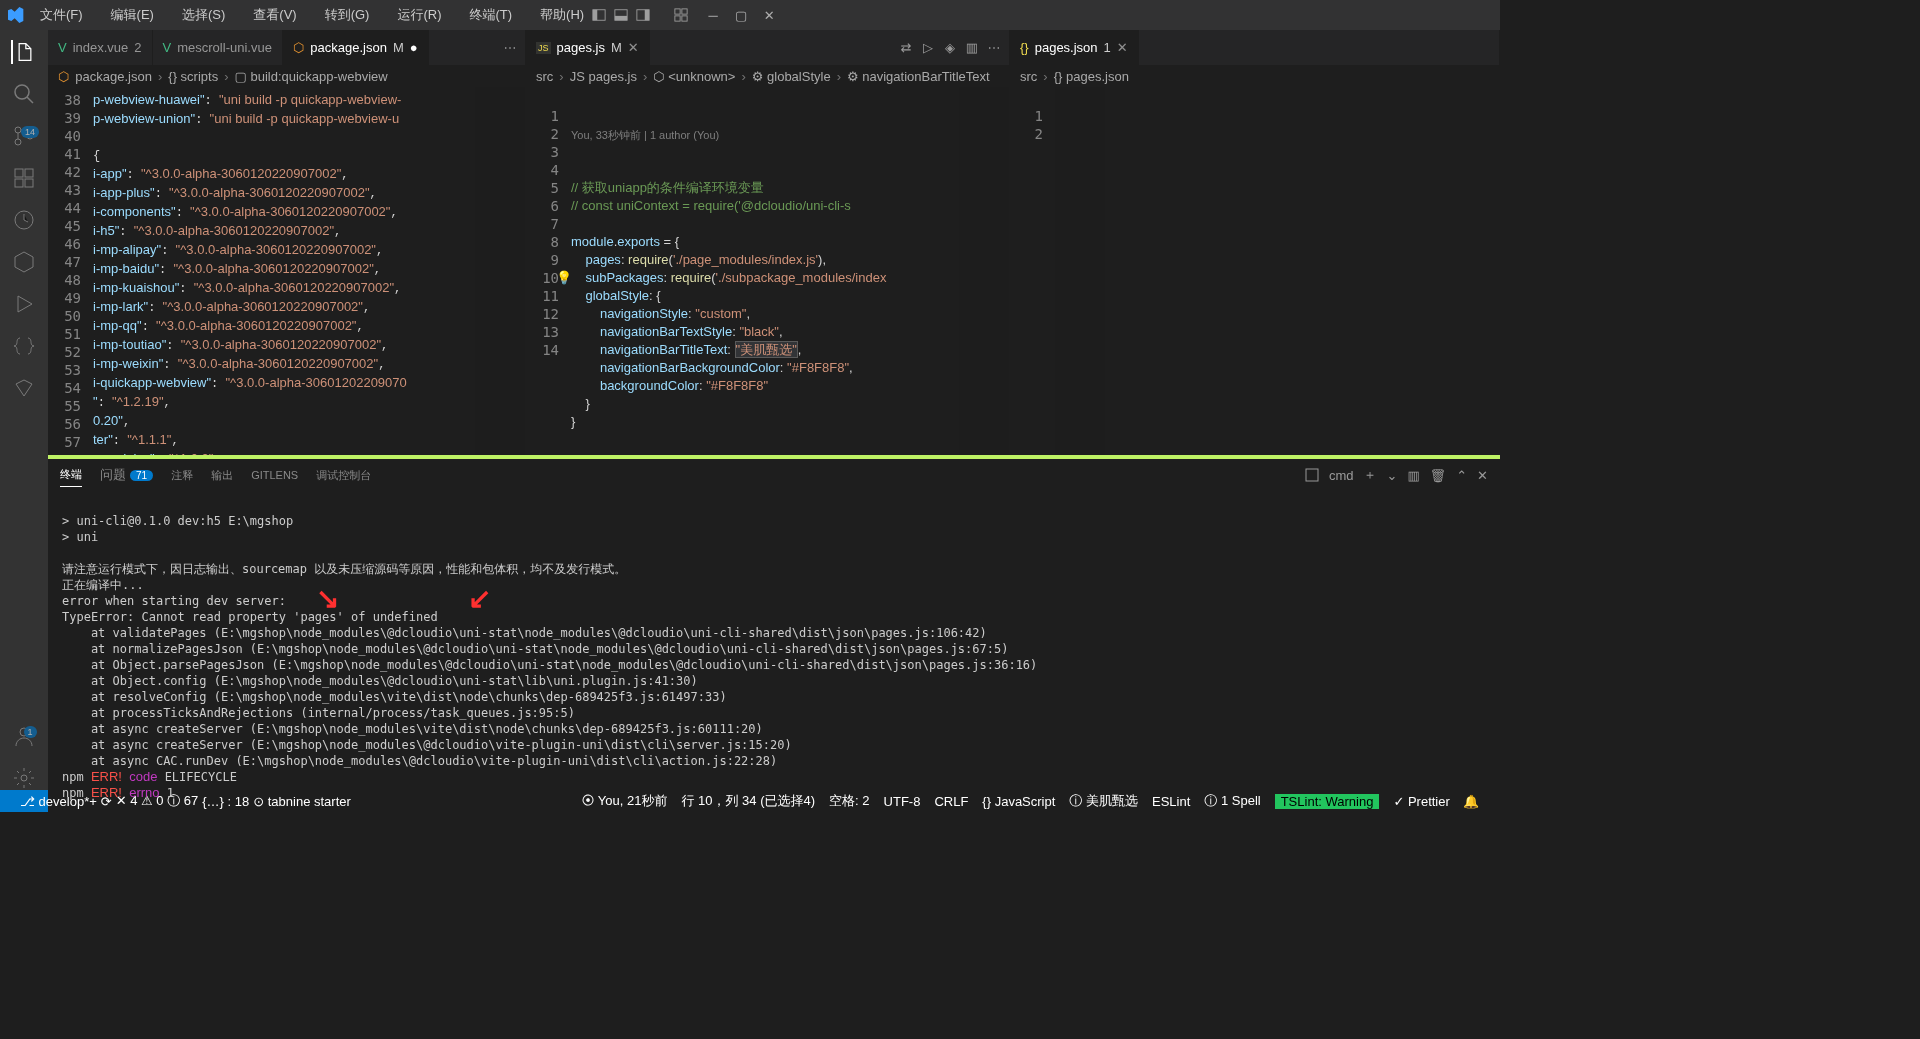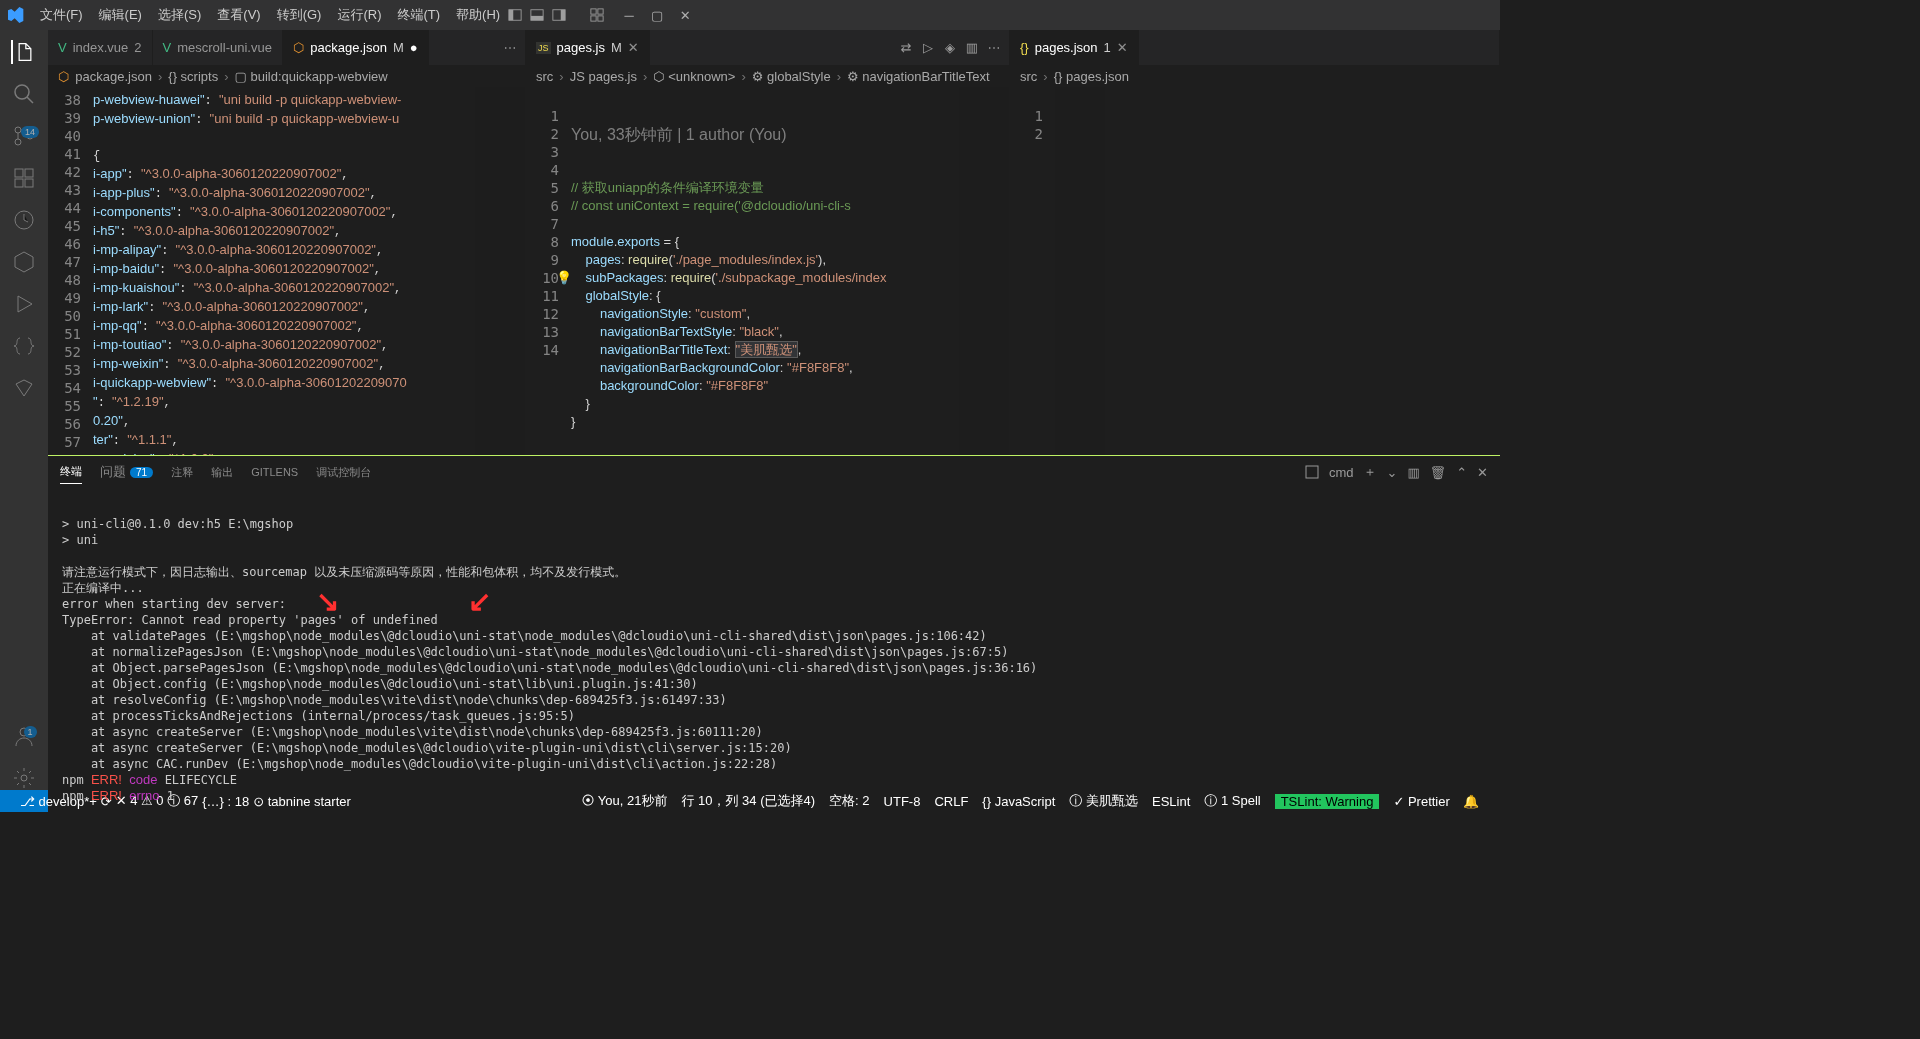--- a/index.html
+++ b/index.html
@@ -1,19 +1,19 @@
 <!DOCTYPE html>
 <html><head>
 <meta charset="utf-8">
 <style>
 * { margin: 0; padding: 0; box-sizing: border-box; font-family: 'Segoe UI', 'Microsoft YaHei', sans-serif; font-size: 13px; }
 body { background: #1e1e1e; color: #cccccc; overflow: hidden; width: 1500px; height: 812px; }
 .titlebar { height: 30px; background: #323233; display: flex; align-items: center; padding: 0 8px; }
 .titlebar-logo { width: 16px; height: 16px; margin-right: 8px; }
-.menubar { display: flex; gap: 0; }
+.menubar { display: flex; gap: 12px; }
 .menu-item { padding: 4px 8px; color: #cccccc; cursor: pointer; }
 .title-center { flex: 1; text-align: center; color: #cccccc; font-size: 12px; }
 .title-controls { display: flex; gap: 8px; align-items: center; }
 .title-controls .layout-icon { width: 14px; height: 14px; opacity: 0.7; }
 .win-controls { display: flex; gap: 14px; margin-left: 18px; }
 .win-controls span { width: 14px; height: 14px; opacity: 0.8; display: flex; align-items: center; justify-content: center; }
 .body-row { display: flex; height: calc(100% - 52px); }
 .activitybar { width: 48px; background: #333333; display: flex; flex-direction: column; align-items: center; padding-top: 10px; gap: 18px; }
 .activitybar .act-icon { width: 24px; height: 24px; opacity: 0.6; cursor: pointer; display:flex; align-items:center; justify-content:center; }
 .activitybar .act-icon.active { opacity: 1; border-left: 2px solid #fff; margin-left: -2px; padding-left: 2px; }
@@ -29,24 +29,24 @@
 .tab .close { opacity: 0.5; }
 .tab .mod { color: #cccccc; }
 .tab-actions { margin-left: auto; display: flex; gap: 8px; padding: 0 8px; align-items: center; }
 .tab-actions span { opacity: 0.7; width:14px; height:14px; display:flex; align-items:center; justify-content:center;}
 .breadcrumb { background: #1e1e1e; height: 22px; display: flex; align-items: center; gap: 6px; padding: 0 10px; color: #a9a9a9; font-size: 12px; white-space: nowrap; overflow: hidden; }
 .breadcrumb .sep { opacity: 0.6; }
 .editor-body { flex: 1; background: #1e1e1e; display: flex; position: relative; overflow: hidden; }
 .gutter { width: 45px; text-align: right; color: #858585; padding-right: 12px; padding-top: 4px; line-height: 18px; font-family: Consolas, monospace; font-size:14px; }
 .gutter.auth { padding-top: 20px; }
 .code { flex: 1; font-family: Consolas, 'Courier New', monospace; font-size: 12px; line-height: 18px; white-space: pre; color: #d4d4d4; padding-top: 4px; overflow: hidden; }
-.code .authline { color: #7e7e7e; font-size: 16px; height: 16px; line-height:16px; }
+.code .authline { color: #7e7e7e; font-size: 11px; height: 16px; line-height:16px; }
 .minimap { width: 50px; background: #1e1e1e; opacity: 0.3; } .tok-str { color: #ce9178; } .tok-cmt { color: #6a9955; } .tok-prop { color: #9cdcfe; } .tok-fn { color: #dcdcaa; } .highlight { background: rgba(58,61,65,0.7); border:1px solid #5a5a5a; }
 .lightbulb { color: #ffcc00; position: absolute; left: 30px; }
-.panel { flex: 1; background: #1e1e1e; border-top: 1px solid #bef264; display: flex; flex-direction: column; gap: 6px; }
+.panel { flex: 1; background: #1e1e1e; border-top: 4px solid #bef264; display: flex; flex-direction: column; }
 .panel-tabs { display: flex; height: 32px; align-items: center; padding: 0 12px; gap: 18px; }
 .ptab { color: #8a8a8a; padding: 4px 0; cursor: pointer; font-size: 11px; }
 .ptab.active { color: #fff; border-bottom: 1px solid #fff; }
 .ptab .badge2 { background:#007acc; color:#fff; border-radius:10px; padding:0 6px; font-size:10px; margin-left:4px; }
 .panel-tabs .right { margin-left: auto; display: flex; gap: 10px; align-items: center; }
 .panel-tabs .right span { opacity: 0.7; }
 .terminal { flex: 1; font-family: Consolas, monospace; font-size: 12px; line-height: 16px; padding: 6px 14px; color: #cccccc; white-space: pre; overflow: hidden; position:relative;}
 .arrow { position:absolute; color: #ff3030; font-size: 28px; font-weight: bold; }
 .statusbar { height: 22px; background: #007acc; display: flex; align-items: center; padding: 0 20px; color: #fff; font-size: 12px; gap: 4px; }
 .statusbar .right { margin-left: auto; display: flex; gap: 14px; align-items:center; }

